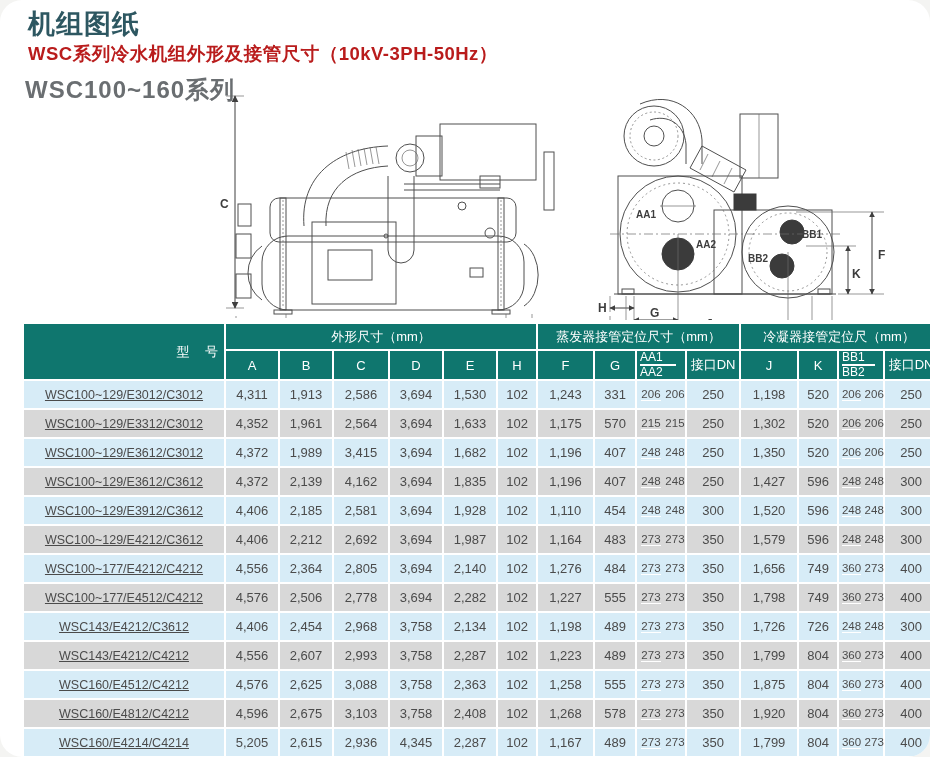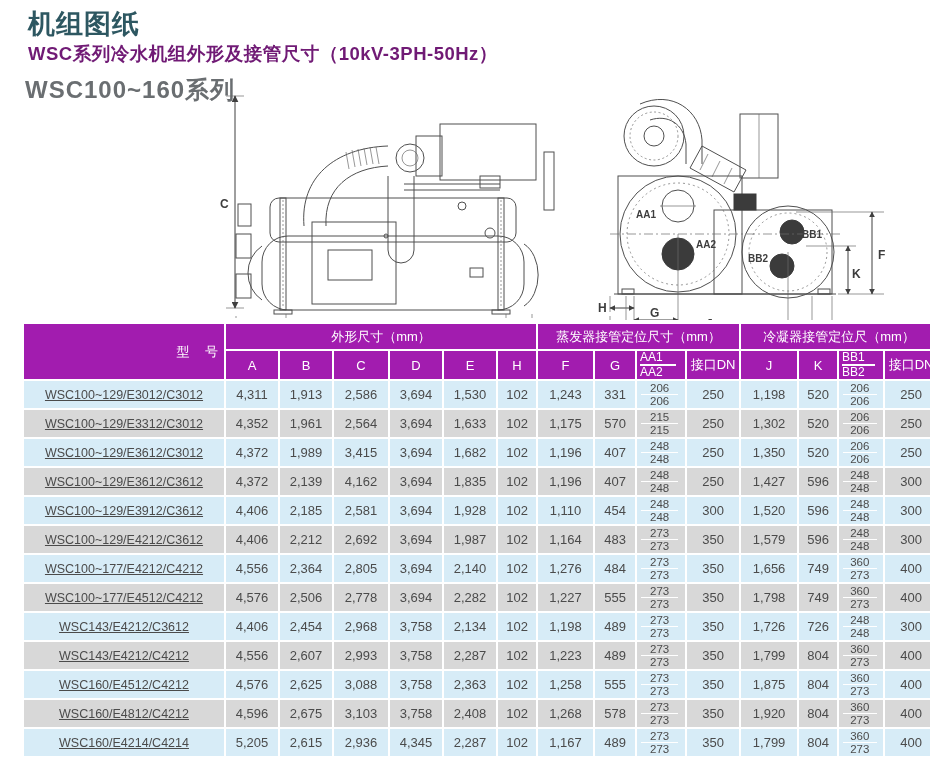--- a/index.html
+++ b/index.html
@@ -1,42 +1,42 @@
 <!DOCTYPE html>
 <html><head>
 <meta charset="utf-8">
 <style>
   html,body{margin:0;padding:0;background:#f4f4f2;}
   .page{position:relative;width:930px;height:757px;background:#fff;overflow:hidden;
-        font-family:"Liberation Sans","DejaVu Sans",sans-serif;color:#4b4b4b;}
+        font-family:"Liberation Sans","DejaVu Sans",sans-serif;color:#4b4b4b;border-radius:22px;}
   .title{position:absolute;left:28px;top:6px;font-size:27px;font-weight:bold;color:#2d5761;letter-spacing:1px;}
-  .subtitle{position:absolute;left:28px;top:41px;font-size:18.5px;font-weight:bold;color:#701a75;letter-spacing:.5px;}
+  .subtitle{position:absolute;left:28px;top:41px;font-size:18.5px;font-weight:bold;color:#b91c1c;letter-spacing:.5px;}
   .series{position:absolute;left:25px;top:74px;font-size:24px;font-weight:bold;color:#6a6e71;letter-spacing:1px;}
   .drawing{position:absolute;}
   .drawing svg{display:block;}
   svg .ln{stroke:#4f4f4f;stroke-width:1;fill:none;}
   svg .thin{stroke:#6a6a6a;stroke-width:.7;fill:none;}
   svg .dim{stroke:#3f3f3f;stroke-width:1;fill:none;}
   svg .dark{fill:#3b3b3b;stroke:#3b3b3b;}
   svg text{font-family:"Liberation Sans","DejaVu Sans",sans-serif;font-size:12px;font-weight:bold;fill:#3d3d3d;}
   svg text.sm{font-size:10px;}
   table.spec{position:absolute;left:22px;top:322px;width:886px;border-collapse:separate;border-spacing:2px;
              table-layout:fixed;font-size:13px;}
-  table.spec th{background:#a21caf;color:#fff;font-weight:normal;text-align:center;padding:0;}
+  table.spec th{background:#0f766e;color:#fff;font-weight:normal;text-align:center;padding:0;}
   table.spec thead tr.grp th{height:25px;font-size:13px;}
   table.spec thead tr.ltr th{height:28px;font-size:13px;}
   table.spec th.model-h{font-size:14px;letter-spacing:6px;text-align:right;}
   table.spec td{text-align:center;padding:0;height:27px;color:#4b4b4b;}
   tr.blue td{background:#d7ecf7;}
   tr.gray td{background:#d8d8d8;}
   td.model{font-size:12.5px;text-decoration:underline;}
   .hstack{display:flex;flex-direction:column;align-items:flex-start;padding-left:3px;line-height:13px;font-size:12px;}
   .hstack span{display:block;width:80%;text-align:left;}
   .hstack span:first-child{border-bottom:2px solid #fff;}
-  .vstack{display:flex;flex-direction:column;justify-content:center;line-height:12.5px;font-size:11.5px;}
+  .vstack{display:flex;flex-direction:row;justify-content:center;line-height:12.5px;font-size:11.5px;}
   .vstack span{display:block;width:78%;margin-left:8%;}
   .vstack span:first-child{border-bottom:1.5px solid #fff;}
 </style>
 </head>
 <body>
 
 <div class="page">
 
   <div class="title">机组图纸</div>
   <div class="subtitle">WSC系列冷水机组外形及接管尺寸（10kV-3PH-50Hz）</div>

